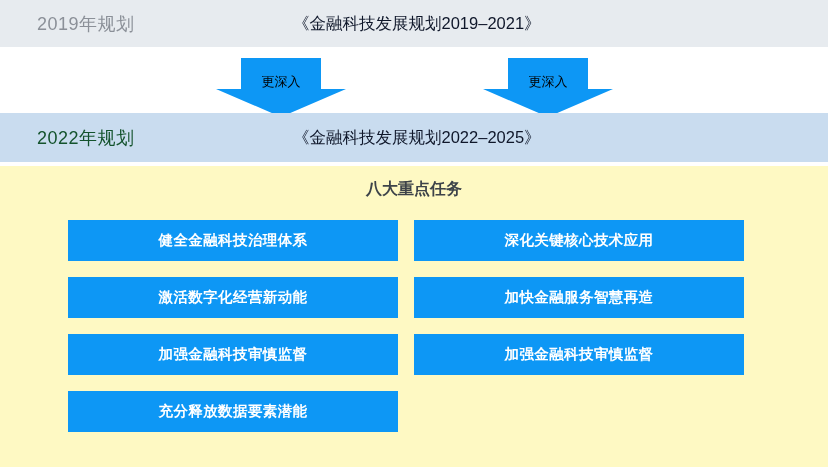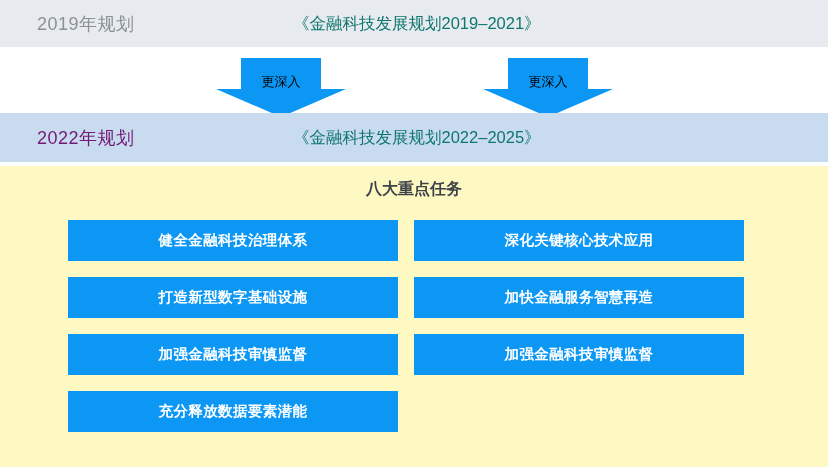--- a/index.html
+++ b/index.html
@@ -17,26 +17,26 @@
 
   #band-2019{top:0;height:47px;background:#e7ebef;}
   #band-2022{top:113px;height:49px;background:#c9dcef;}
 
   .band-label{
     position:absolute;left:37px;top:50%;
     transform:translateY(-50%);
     font-size:18px;letter-spacing:.5px;white-space:nowrap;
   }
   #label-2019{color:#8b9098;}
-  #label-2022{color:#701a75;}
+  #label-2022{color:#14532d;}
 
   .band-title{
     position:absolute;left:293px;top:50%;
     transform:translateY(-50%);
-    font-size:16.5px;color:#0f766e;white-space:nowrap;
+    font-size:16.5px;color:#0f172a;white-space:nowrap;
   }
 
   
   #gap{position:absolute;left:0;top:47px;width:828px;height:66px;background:#ffffff;}
 
   .arrow{
     position:absolute;top:58px;width:130px;height:60px;
   }
   #arrow-1{left:216px;}
   #arrow-2{left:483px;}
@@ -111,21 +111,21 @@
   <div class="band" id="band-2022">
     <div class="band-label" id="label-2022">2022年规划</div>
     <div class="band-title">《金融科技发展规划2022–2025》</div>
   </div>
 
   <div id="panel">
     <div id="panel-heading">八大重点任务</div>
 
     <div id="task-grid">
       <div class="task-box">健全金融科技治理体系</div>
-      <div class="task-box">打造新型数字基础设施</div>
+      <div class="task-box">激活数字化经营新动能</div>
       <div class="task-box">加强金融科技审慎监督</div>
       <div class="task-box">充分释放数据要素潜能</div>
       <div class="task-box">深化关键核心技术应用</div>
       <div class="task-box">加快金融服务智慧再造</div>
       <div class="task-box">加强金融科技审慎监督</div>
     </div>
   </div>
 
 </div>
 

